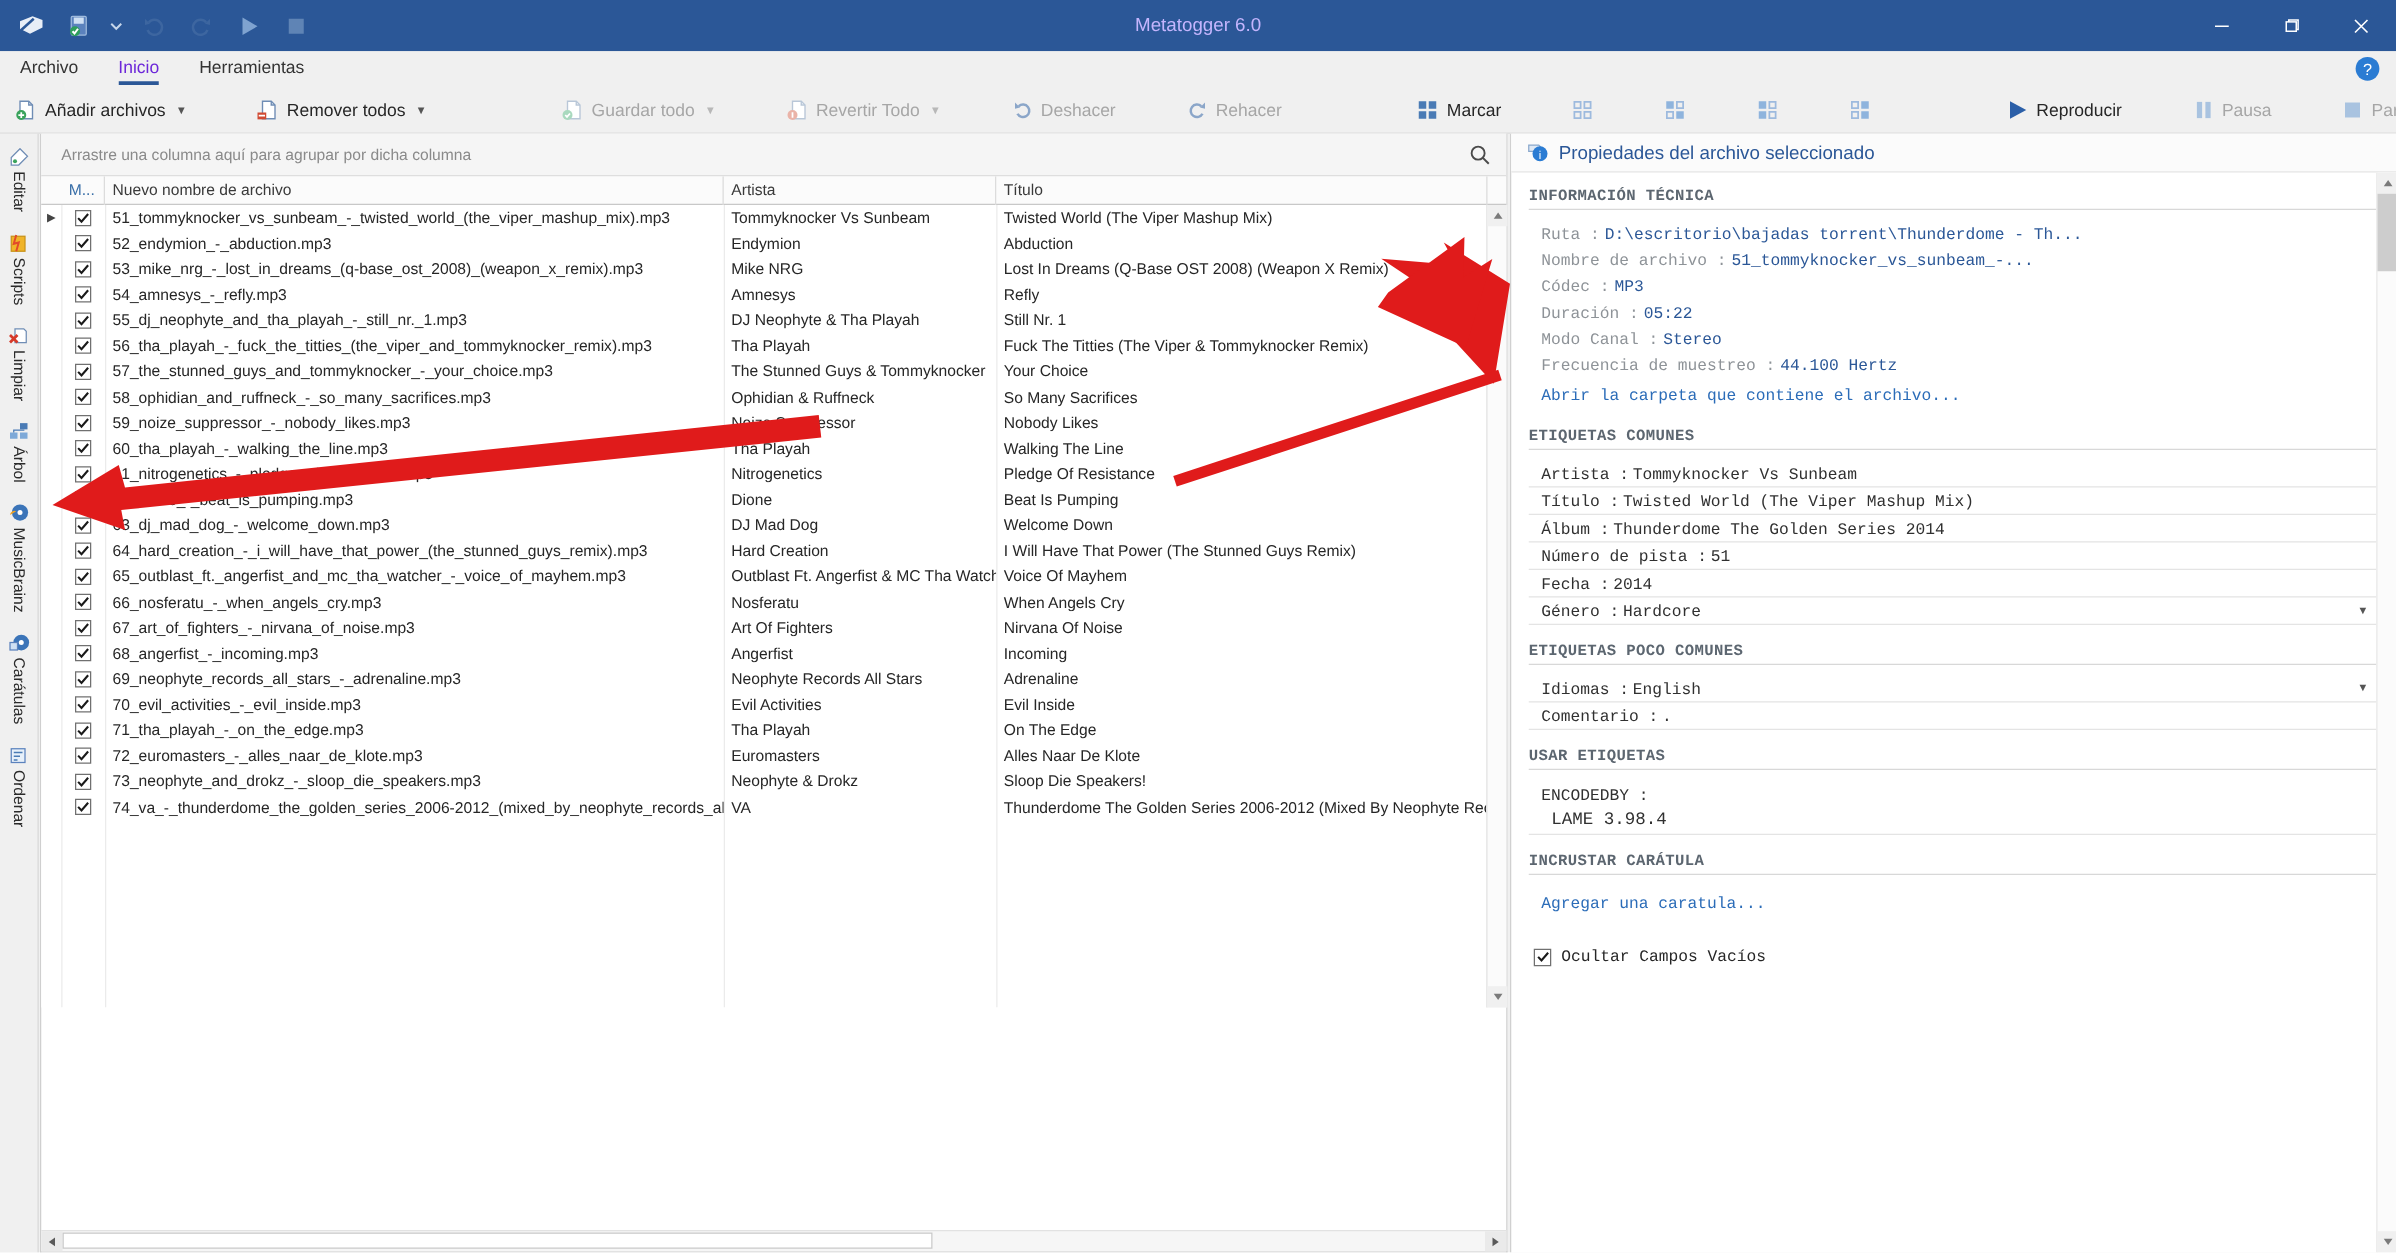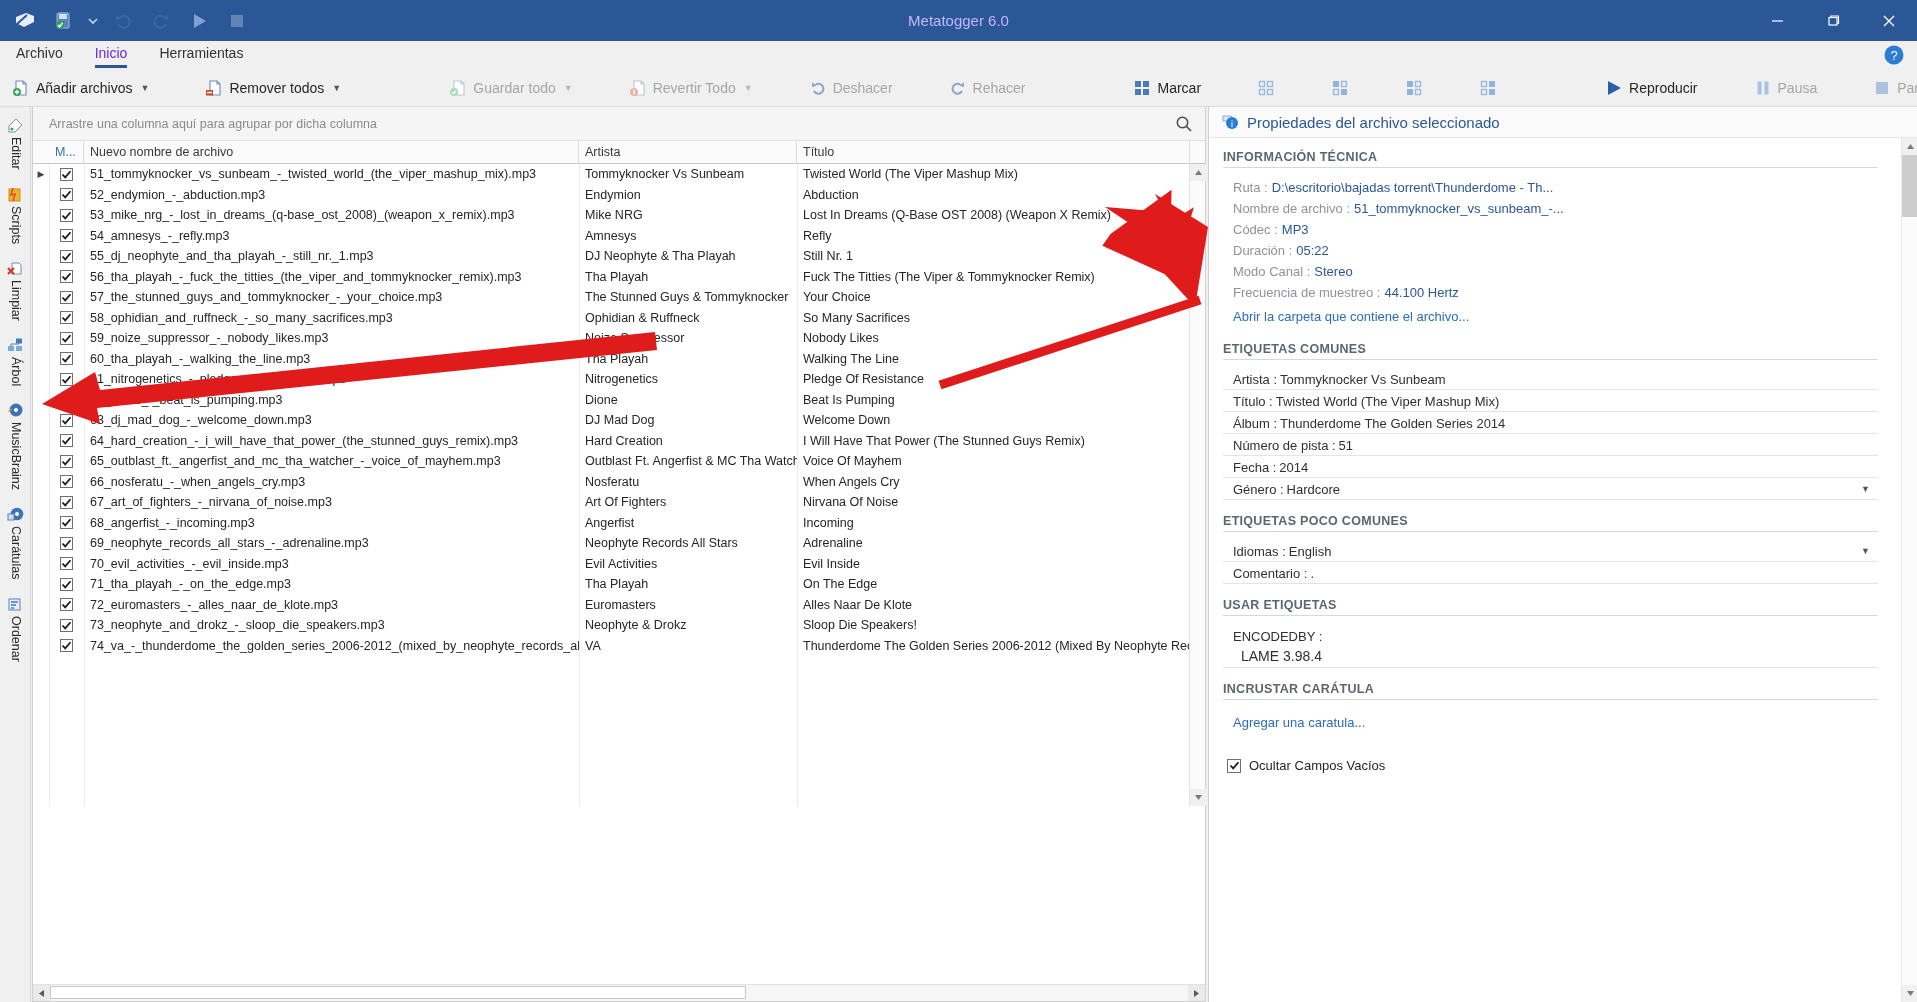--- a/index.html
+++ b/index.html
@@ -149,21 +149,21 @@
     position: absolute; left: 1208px; top: 107px; width: 709px; height: 895px;
     background: #ffffff; border-left: 1px solid #d0d0d0;
   }
   .props-head {
     height: 31px; display: flex; align-items: center; gap: 8px; padding-left: 12px;
     background: #fbfbfb; border-bottom: 1px solid #e6e6e6;
   }
   .props-title { font-size: 15px; color: #2b5797; }
   .props-scroll {
     position: absolute; left: 0; top: 31px; width: 693px; height: 864px;
-    overflow: hidden; padding: 12px 24px 0 14px;
+    overflow: hidden; padding: 12px 1px 0 14px; font-family: Liberation Mono, monospace;
   }
   .sect-title {
     font-size: 12.5px; font-weight: bold; color: #5c6670; letter-spacing: .3px;
     margin-top: 14px; margin-bottom: 3px;
   }
   .sect-title:first-child { margin-top: 0; }
   .sect-rule { height: 1px; background: #d8d8d8; margin-bottom: 9px; }
 
   .prow {
     display: flex; align-items: baseline; font-size: 13px;

